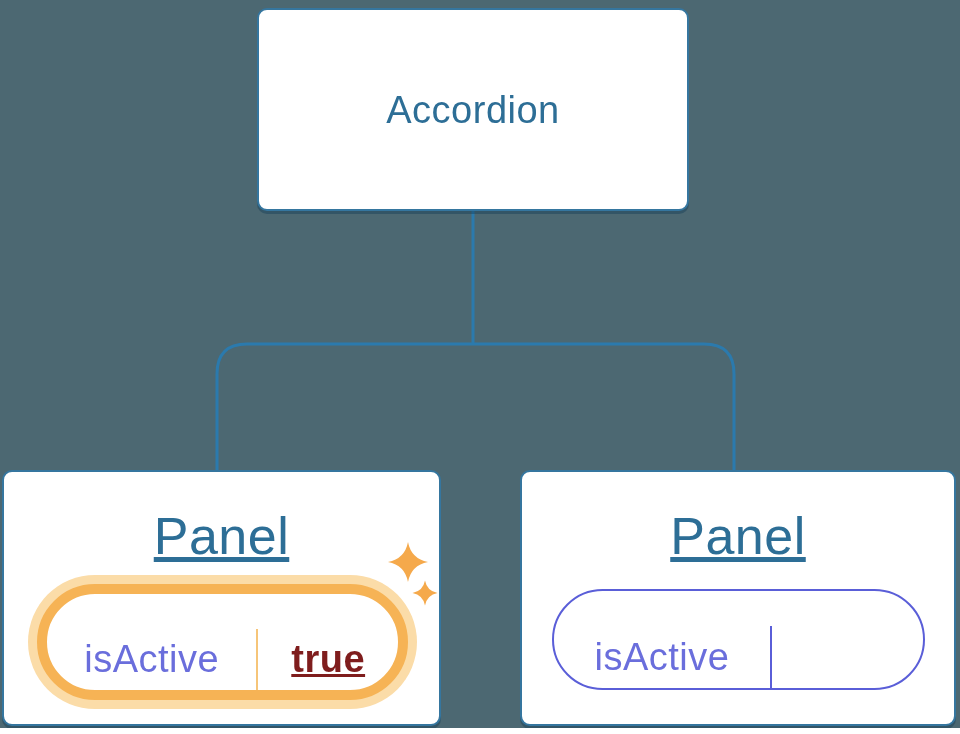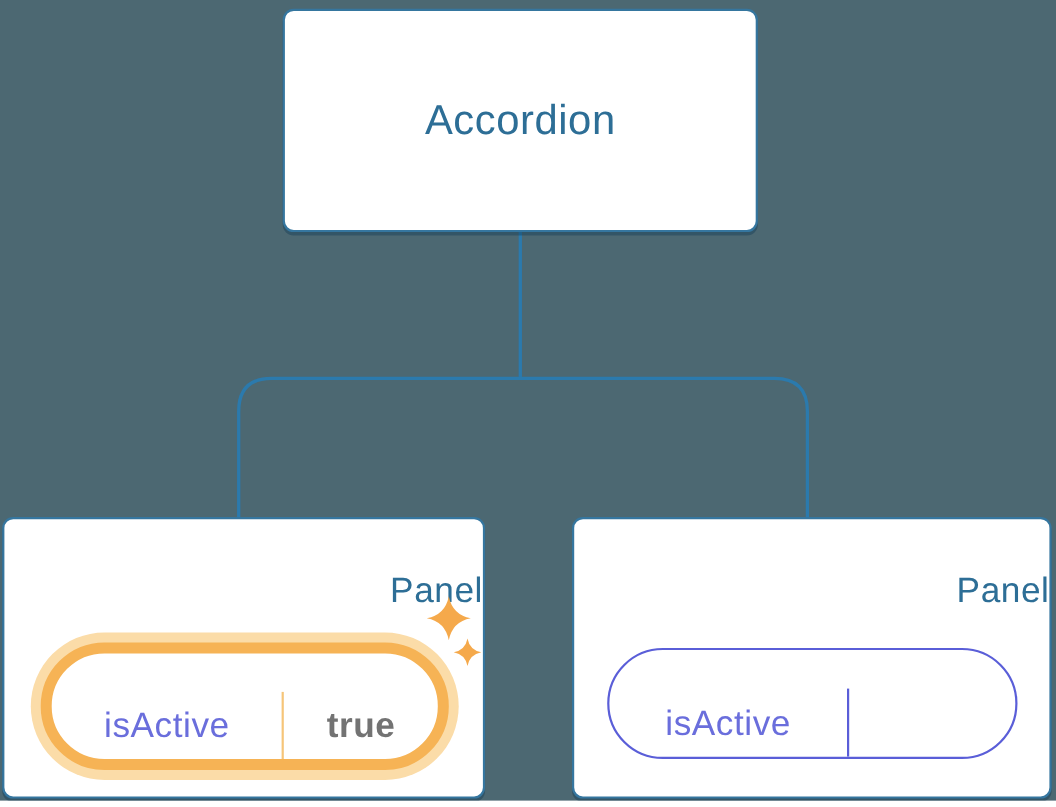--- a/index.html
+++ b/index.html
@@ -30,25 +30,26 @@
   .node-panel-left  { left:2px;   top:470px; width:439px; height:256px; }
   .node-panel-right { left:520px; top:470px; width:436px; height:256px; }
   .node-title {
     color:#2D6E96;
     font-size:38px;
     line-height:44px;
     letter-spacing:0.5px;
   }
   .panel-title {
     position:absolute; left:0; right:0; top:42px;
-    text-align:right;
+    text-align:center;
     color:#2D6E96;
-    font-size:32px;
+    font-size:52px;
     line-height:44px;
     letter-spacing:0.5px;
+    text-decoration:underline;
   }
   .pill {
     position:absolute;
     display:flex;
     box-sizing:border-box;
     background:#ffffff;
     border-radius:999px;
     overflow:hidden;
   }
   .pill-active {
@@ -57,27 +58,27 @@
     border:10px solid #F6B355;
     box-shadow:0 0 0 9px #FBDCA8;
   }
   .pill-inactive {
     left:30px; top:117px;
     width:373px; height:101px;
     border:2px solid #5A5ED8;
   }
   .pill .cell {
     display:flex; align-items:center; justify-content:center;
-    font-size:32px;
+    font-size:38px;
     color:#6A6EDC;
     letter-spacing:0.5px;
     margin-top:35px;
   }
   .pill-active .cell-key   { width:60%;   border-right:2px solid #F6C579; }
-  .pill-active .cell-value { width:40%;   font-weight:bold; color:#737373; }
+  .pill-active .cell-value { width:40%;   font-weight:bold; color:#7f1d1d;text-decoration:underline; }
   .pill-inactive .cell-key   { width:58.5%; border-right:2px solid #5A5ED8; }
   .pill-inactive .cell-value { width:41.5%; }
 </style>
 </head>
 <body>
 
 <div class="stage">
 
   <svg class="overlay" viewBox="0 0 960 734" aria-hidden="true">
     <path d="M473 210 V 344" fill="none" stroke="#2B7AAD" stroke-width="3"></path>

